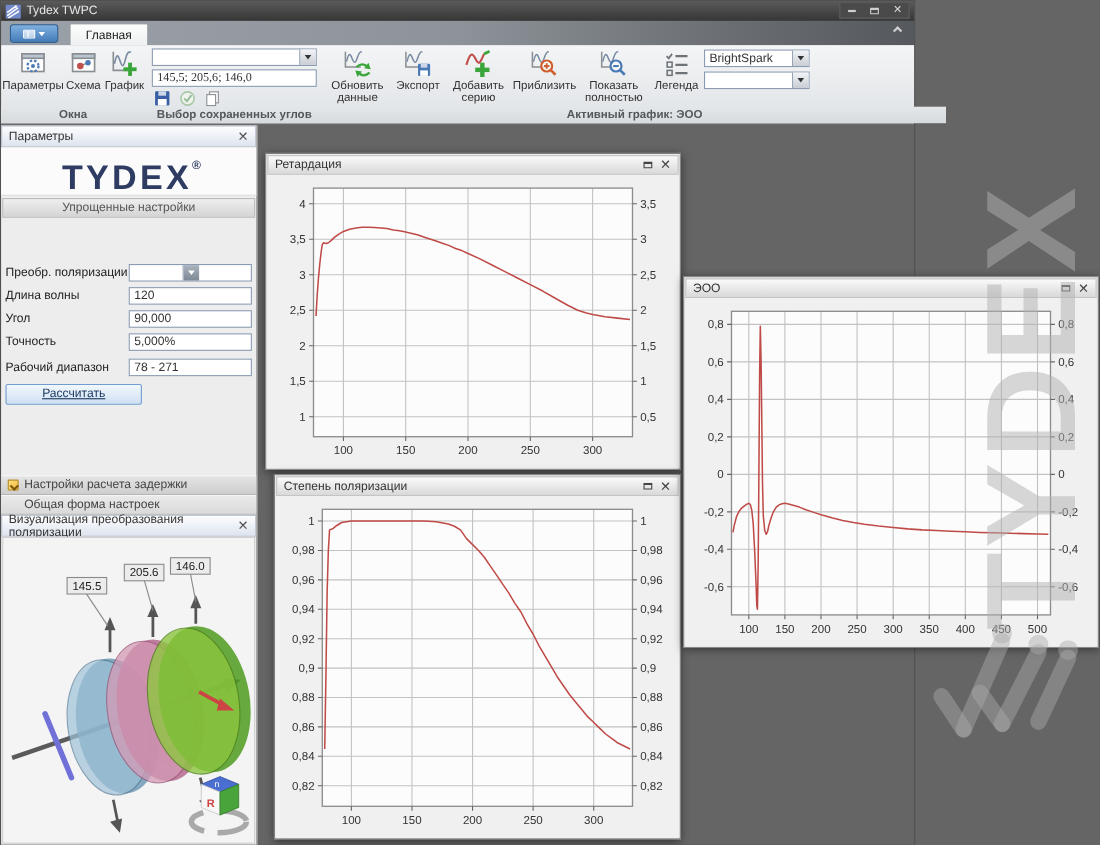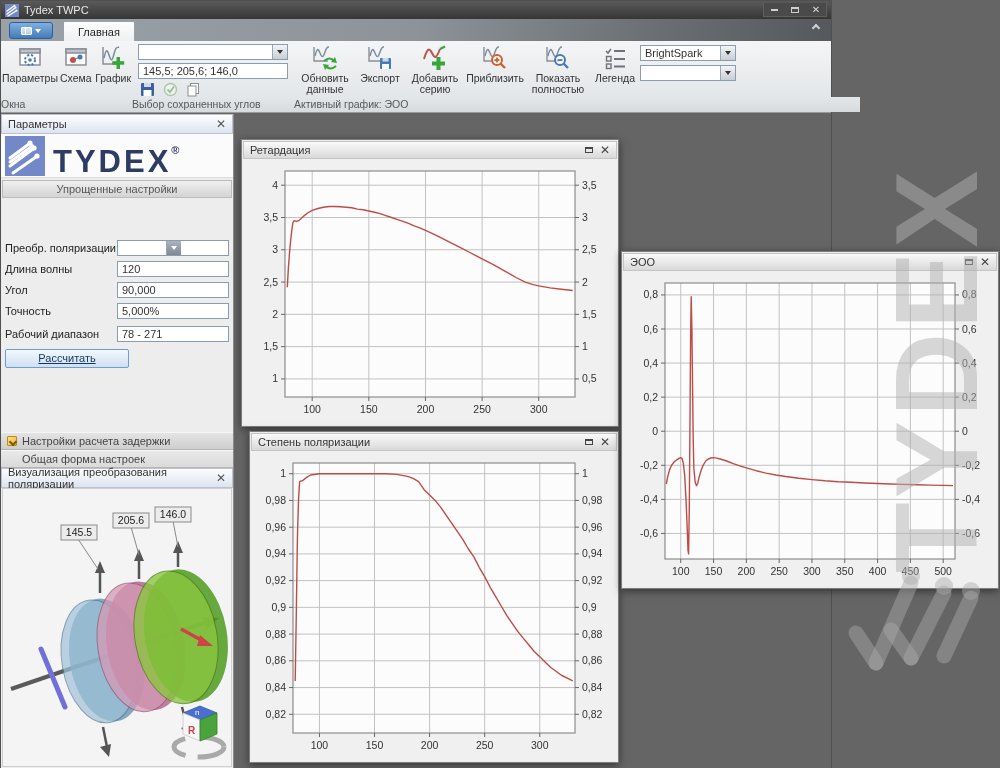--- a/index.html
+++ b/index.html
@@ -32,22 +32,22 @@
     border:1px solid #9aa0a5; border-bottom:none; border-radius:2px 2px 0 0;
     display:flex; align-items:center; color:#222; }
   .ribbon-collapse { position:absolute; right:10px; top:6px; width:8px; height:8px; }
   .ribbon-collapse i { display:block; width:6px; height:6px; border-top:2px solid #cfcfcf; border-right:2px solid #cfcfcf; transform:rotate(-45deg); }
 
   
   .ribbon { height:72px; background:linear-gradient(#f4f5f6,#e3e6e9 80%,#dcdfe2);
     border-bottom:1px solid #9a9a9a; display:flex; position:relative; }
   .rgroup { display:flex; flex-direction:column; position:relative; }
   .rgroup .rbody { flex:1; display:flex; align-items:flex-start; padding:2px 2px 0 2px; }
-  .rgroup .rglabel { height:15px; font-size:10.5px; color:#54585c;
-    background:linear-gradient(#e4e7ea,#d8dbde); line-height:14px; }
+  .rgroup .rglabel { height:15px; text-align:center; font-size:10.5px; color:#54585c;
+    background:linear-gradient(#e4e7ea,#d8dbde); line-height:14px;font-weight:bold; }
   .rsep { width:1px; background:#c2c6ca; margin:2px 0; }
   .bigbtn { width:52px; min-height:54px; display:flex; flex-direction:column; align-items:center;
     padding:1px 2px; border:1px solid transparent; border-radius:2px;
     font-size:10.5px; line-height:11px; text-align:center; color:#333; white-space:pre-line; }
   .bigbtn svg { margin-bottom:2px; }
   .bigbtn.active { background:linear-gradient(#c7cbcf,#b7bcc1); border-color:#8f959b;
     box-shadow:inset 0 1px 2px rgba(0,0,0,.25); }
   .combo { height:16px; background:#fff; border:1px solid #8a9cb2; display:flex; align-items:center; }
   .combo .cval { flex:1; padding:0 4px; overflow:hidden; white-space:nowrap; }
   .combo .cbtn { width:15px; height:100%; background:linear-gradient(#f2f4f6,#c9ced4);
@@ -57,21 +57,21 @@
 
   
   .workspace { position:relative; height:655px; background:#656565; }
 
   
   .left-panel { position:absolute; left:0; top:1px; width:233px; height:654px;
     background:#ededed; border-right:1px solid #8b8b8b; display:flex; flex-direction:column; z-index:20; }
   .phdr { height:20px; background:linear-gradient(#fdfdfe,#dde4ef); border:1px solid #b9c2d0;
     display:flex; align-items:center; padding:0 6px; color:#333; }
   .phdr .x { margin-left:auto; color:#555; font-size:12px; line-height:10px; }
-  .logo { height:44px; background:#fbfbfb; display:flex; align-items:center; padding:2px 4px; border-bottom:1px solid #ddd; }
+  .logo { height:44px; background:#fbfbfb; display:flex; align-items:center; padding:2px 4px; border-bottom:1px solid #ddd;flex-direction:column; }
   .logo-text { font-size:31px; font-weight:bold; letter-spacing:3px; color:#2e3c63; margin-left:8px; line-height:30px; }
   .logo-reg { font-size:11px; color:#2e3c63; vertical-align:18px; font-weight:bold; }
   .sechdr { height:18px; margin:2px 1px; background:linear-gradient(#efefef,#d4d4d4);
     border:1px solid #bcbcbc; color:#555; text-align:center; line-height:16px; }
   .form { padding:2px 4px 0 4px;margin-top:35px; }
   .frow { display:flex; align-items:center; height:21px; }
   .frow .flabel { flex:1; color:#222; }
   .frow .fval { width:112px;flex-direction:column; }
   .calcbtn { margin:5px 0 0 4px; width:124px; height:19px; border:1px solid #6f9cd1; border-radius:2px;
     background:linear-gradient(#f2f8fd,#cfe0f2); text-align:center; line-height:17px; color:#17365d;text-decoration:underline; }
@@ -173,21 +173,21 @@
           </svg>
           <span>График</span>
         </div>
       </div>
       <div class="rglabel">Окна</div>
     </div>
 
     <div class="rsep"></div>
 
     <div class="rgroup" style="width:171px">
-      <div class="rbody" style="display:block; padding:3px 6px 0 6px;">
+      <div class="rbody" style="display:block; padding:3px 6px 0 6px;font-family:Liberation Serif, serif;">
         <div class="combo">
           <span class="cval"></span>
           <span class="cbtn">
               <span class="caret-down" style="border-top-color:#333"></span>
             </span>
         </div>
         <div class="tfield" style="margin-top:3px; width:150px">145,5; 205,6; 146,0</div>
         <div class="minirow">
           <svg width="15" height="15" viewBox="0 0 15 15">
             <rect x="1" y="1" width="13" height="13" fill="#3a5fa5" rx="1"></rect>

